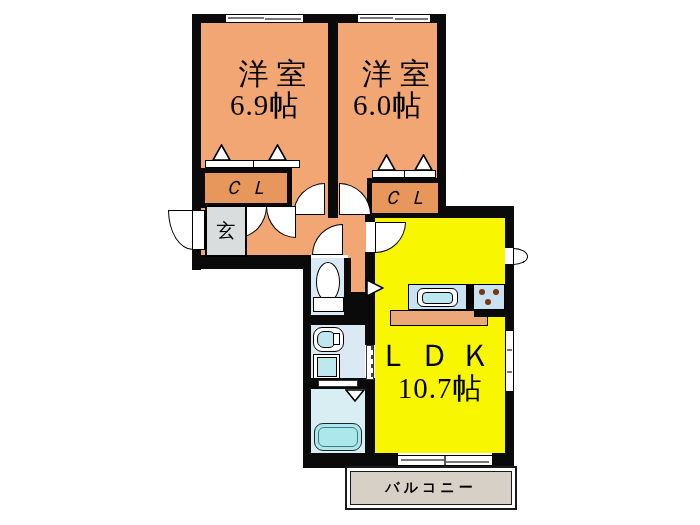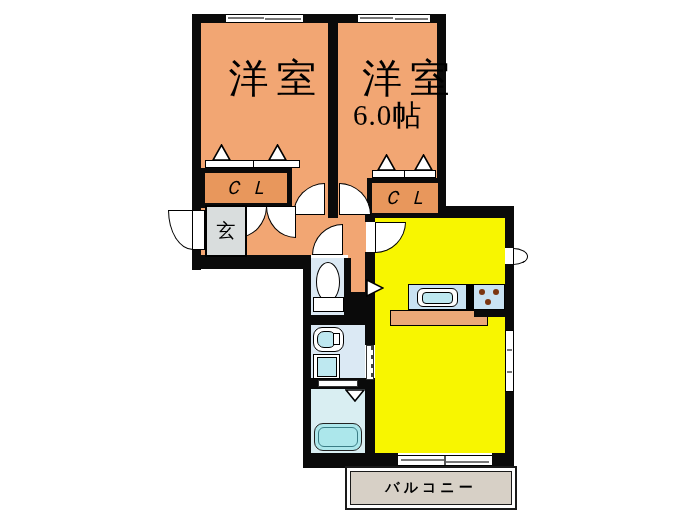--- a/index.html
+++ b/index.html
@@ -2,21 +2,21 @@
 <html style="--wall: #0a0a0a; --room: #F2A673; --closet: #E8975C; --ldk: #F8F600; --sanitary: #DBE9F4; --bathroom: #D9EEF2; --bathtub: #ACE7EB; --counter: #C9E2F2; --counter_front: #EBA878; --entrance: #D9DDDD; --balcony: #D7D0C6; --fixture_inner: #BEE8F0; --burner: #7B3510;"><head>
 <meta charset="utf-8">
 <style>
   html,body{margin:0;padding:0;background:#fff;}
   #plan{position:relative;width:700px;height:525px;background:#fff;overflow:hidden;
         font-family:"Liberation Serif","DejaVu Serif",serif;color:#000;}
   .abs{position:absolute;box-sizing:border-box;}
   .wall{position:absolute;background:var(--wall,#000);box-sizing:border-box;}
   .room{position:absolute;box-sizing:border-box;}
   .label{position:absolute;text-align:center;line-height:1.05;white-space:nowrap;}
-  .roomname{font-size:40px;letter-spacing:8px;padding-left:24px;}
+  .roomname{font-size:30px;letter-spacing:8px;padding-left:24px;}
   .roomsize{font-size:29px;letter-spacing:1px;}
   .ldkname{font-size:31px;letter-spacing:10px;}
   .clblock{position:absolute;background:var(--wall,#000);box-sizing:border-box;padding:5px;font-style:italic;}
   .clinner{width:100%;height:100%;background:var(--closet,#E8975C);display:flex;align-items:center;justify-content:center;
            font-size:19px;letter-spacing:7px;padding-left:7px;box-sizing:border-box;}
   .arc{position:absolute;background:#fff;border:1.6px solid #000;box-sizing:border-box;}
   .winH{position:absolute;background:#fff;border-top:1.4px solid #000;border-bottom:1.4px solid #000;box-sizing:border-box;}
   .winH .ln{position:absolute;height:2px;background:#777;}
   .winV{position:absolute;background:#fff;border:1px solid #000;box-sizing:border-box;}
   .bar{position:absolute;background:#fff;border:1.3px solid #000;box-sizing:border-box;}
@@ -167,19 +167,24 @@
   <div class="wall" style="left:474px;top:310px;width:31px;height:7px;"></div>
 
   <div class="abs" style="left:345px;top:466px;width:172px;height:44px;background:#fff;border:2px solid #1a1a1a;padding:3px;">
     <div style="width:100%;height:100%;background:var(--balcony);border:1.8px solid #1a1a1a;box-sizing:border-box;display:flex;align-items:center;justify-content:center;">
       <span class="label" style="position:static;font-size:14px;letter-spacing:4px;font-weight:bold;">バルコニー</span>
     </div>
   </div>
 
   <div class="label" style="left:201px;top:58px;width:127px;">
     <span class="roomname" style="display:block;">洋室</span>
+    <span class="roomsize" style="display:block;">6.9帖</span>
   </div>
   <div class="label" style="left:338px;top:58px;width:99px;">
     <span class="roomname" style="display:block;">洋室</span>
     <span class="roomsize" style="display:block;">6.0帖</span>
   </div>
+  <div class="label" style="left:375px;top:340px;width:130px;">
+    <span class="ldkname" style="display:block;">ＬＤＫ</span>
+    <span class="roomsize" style="display:block;">10.7帖</span>
+  </div>
 
 </div>
 
 </body></html>

